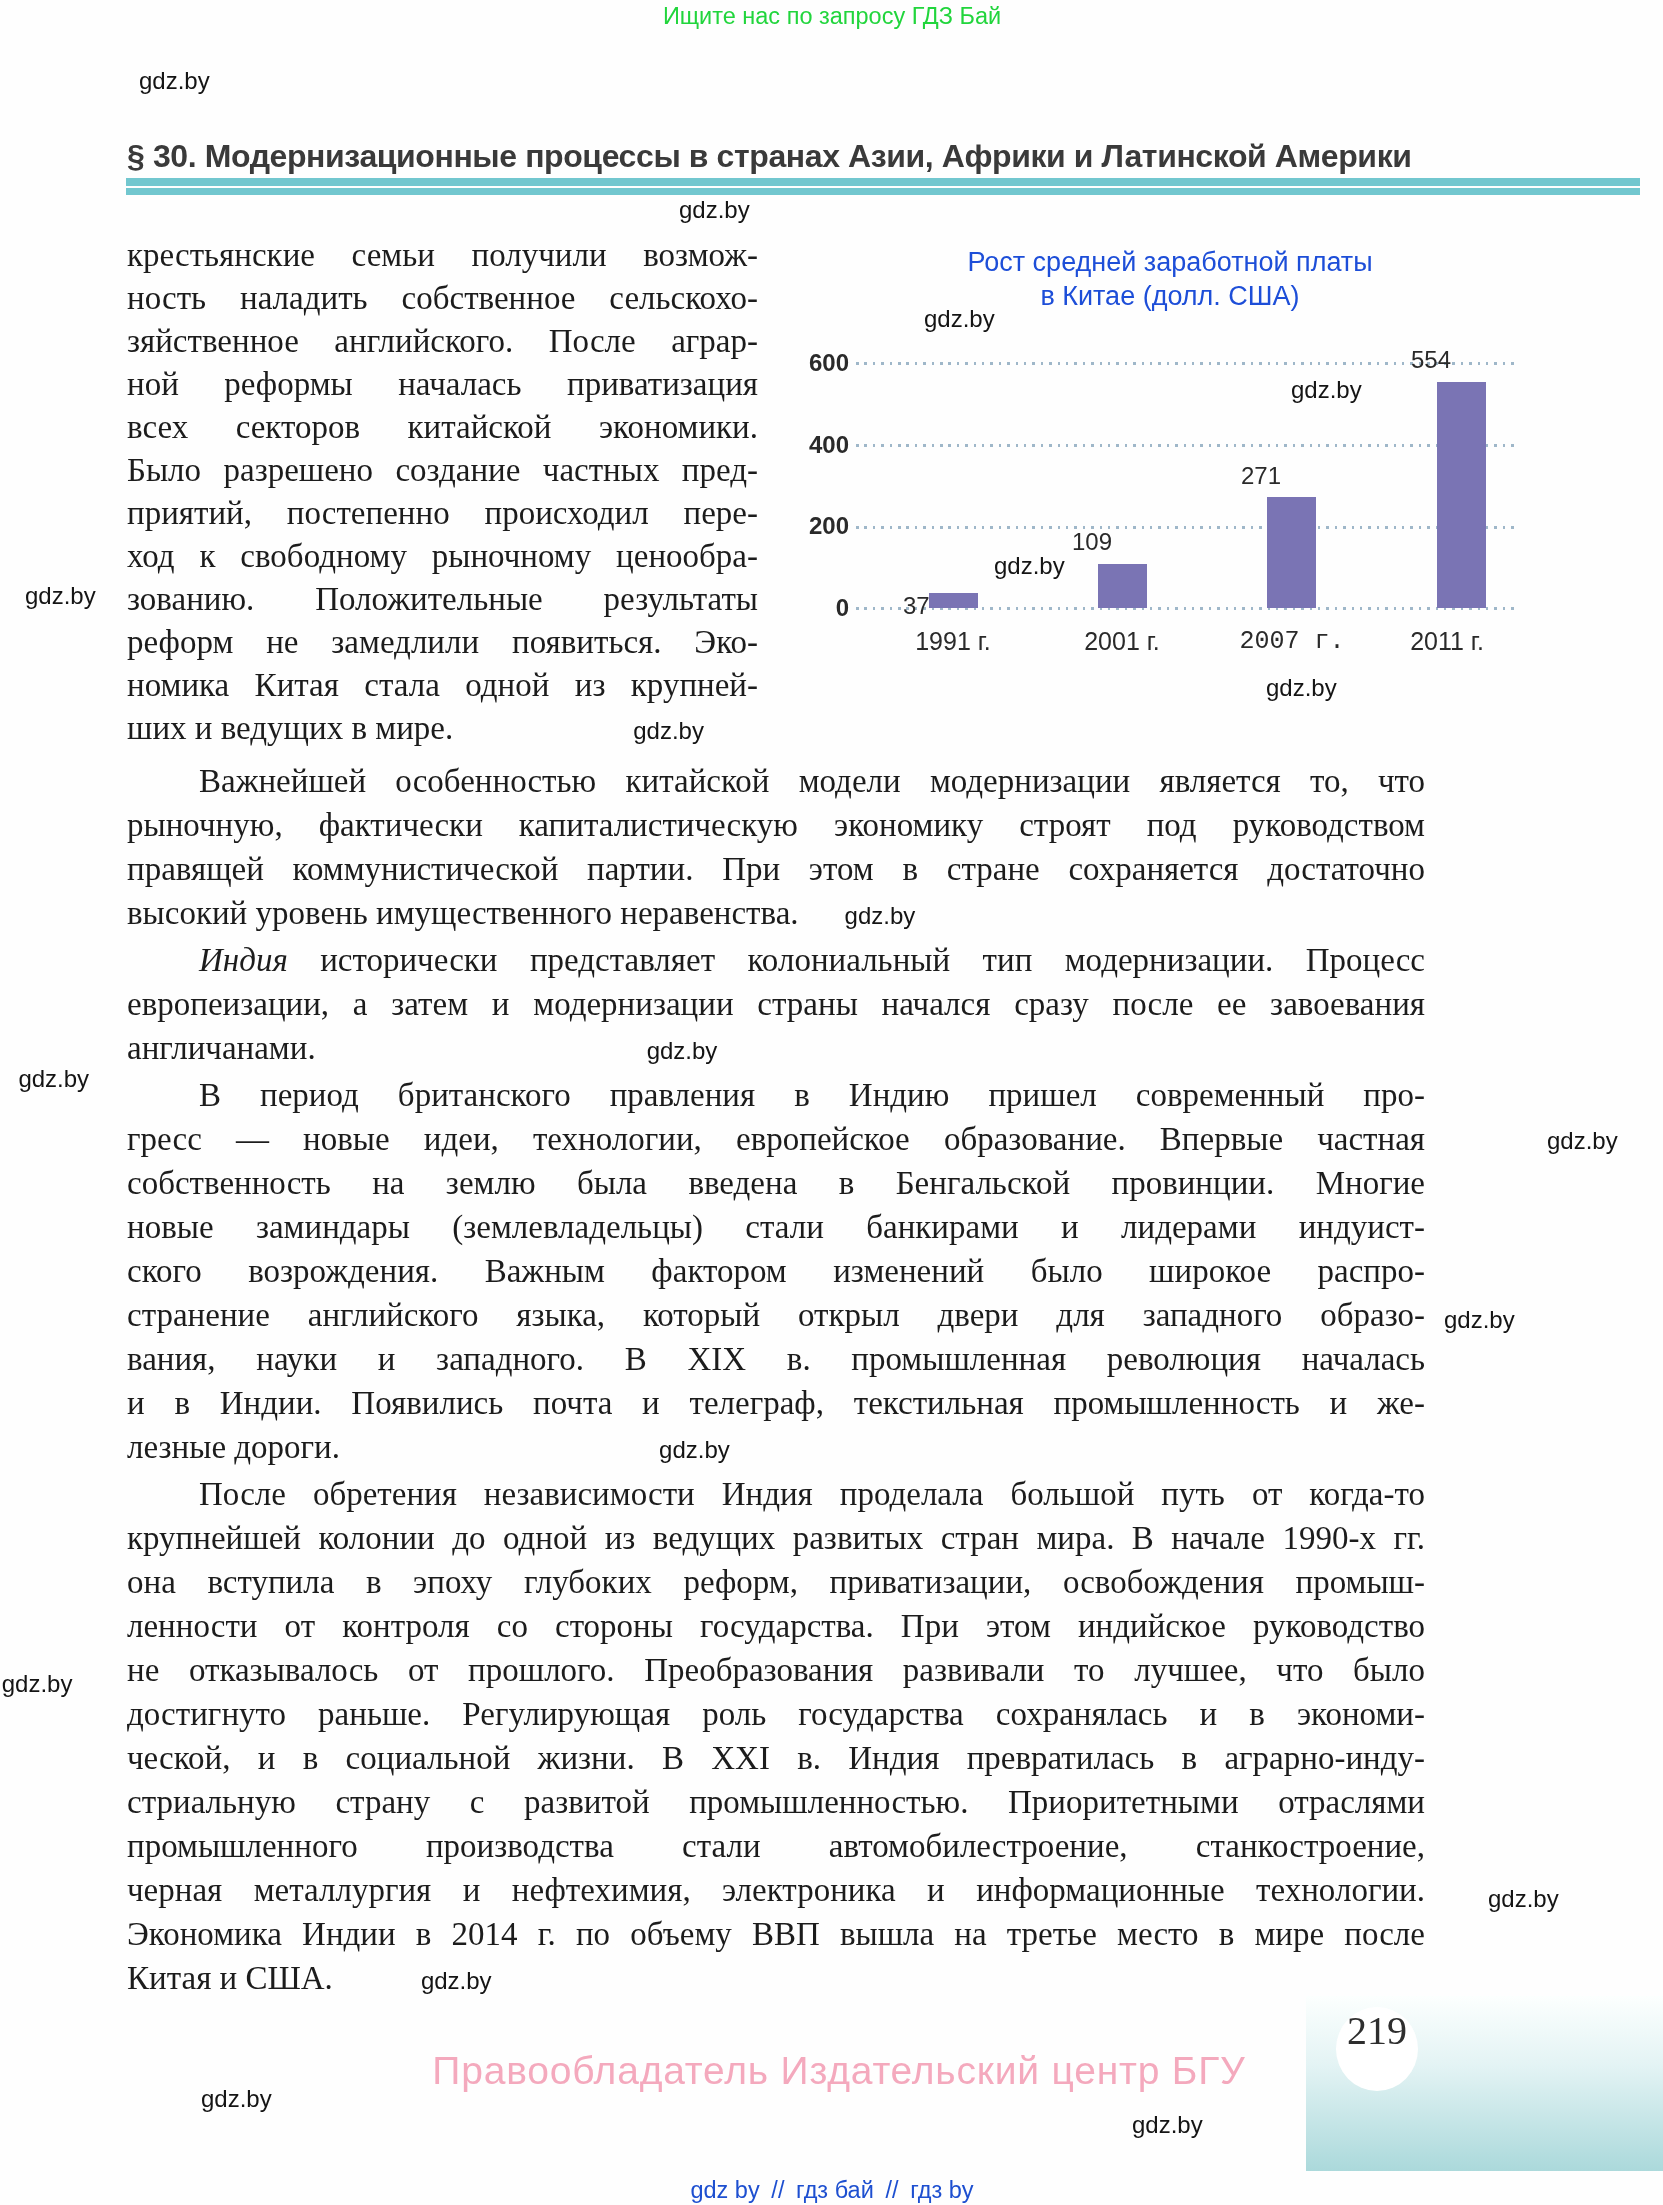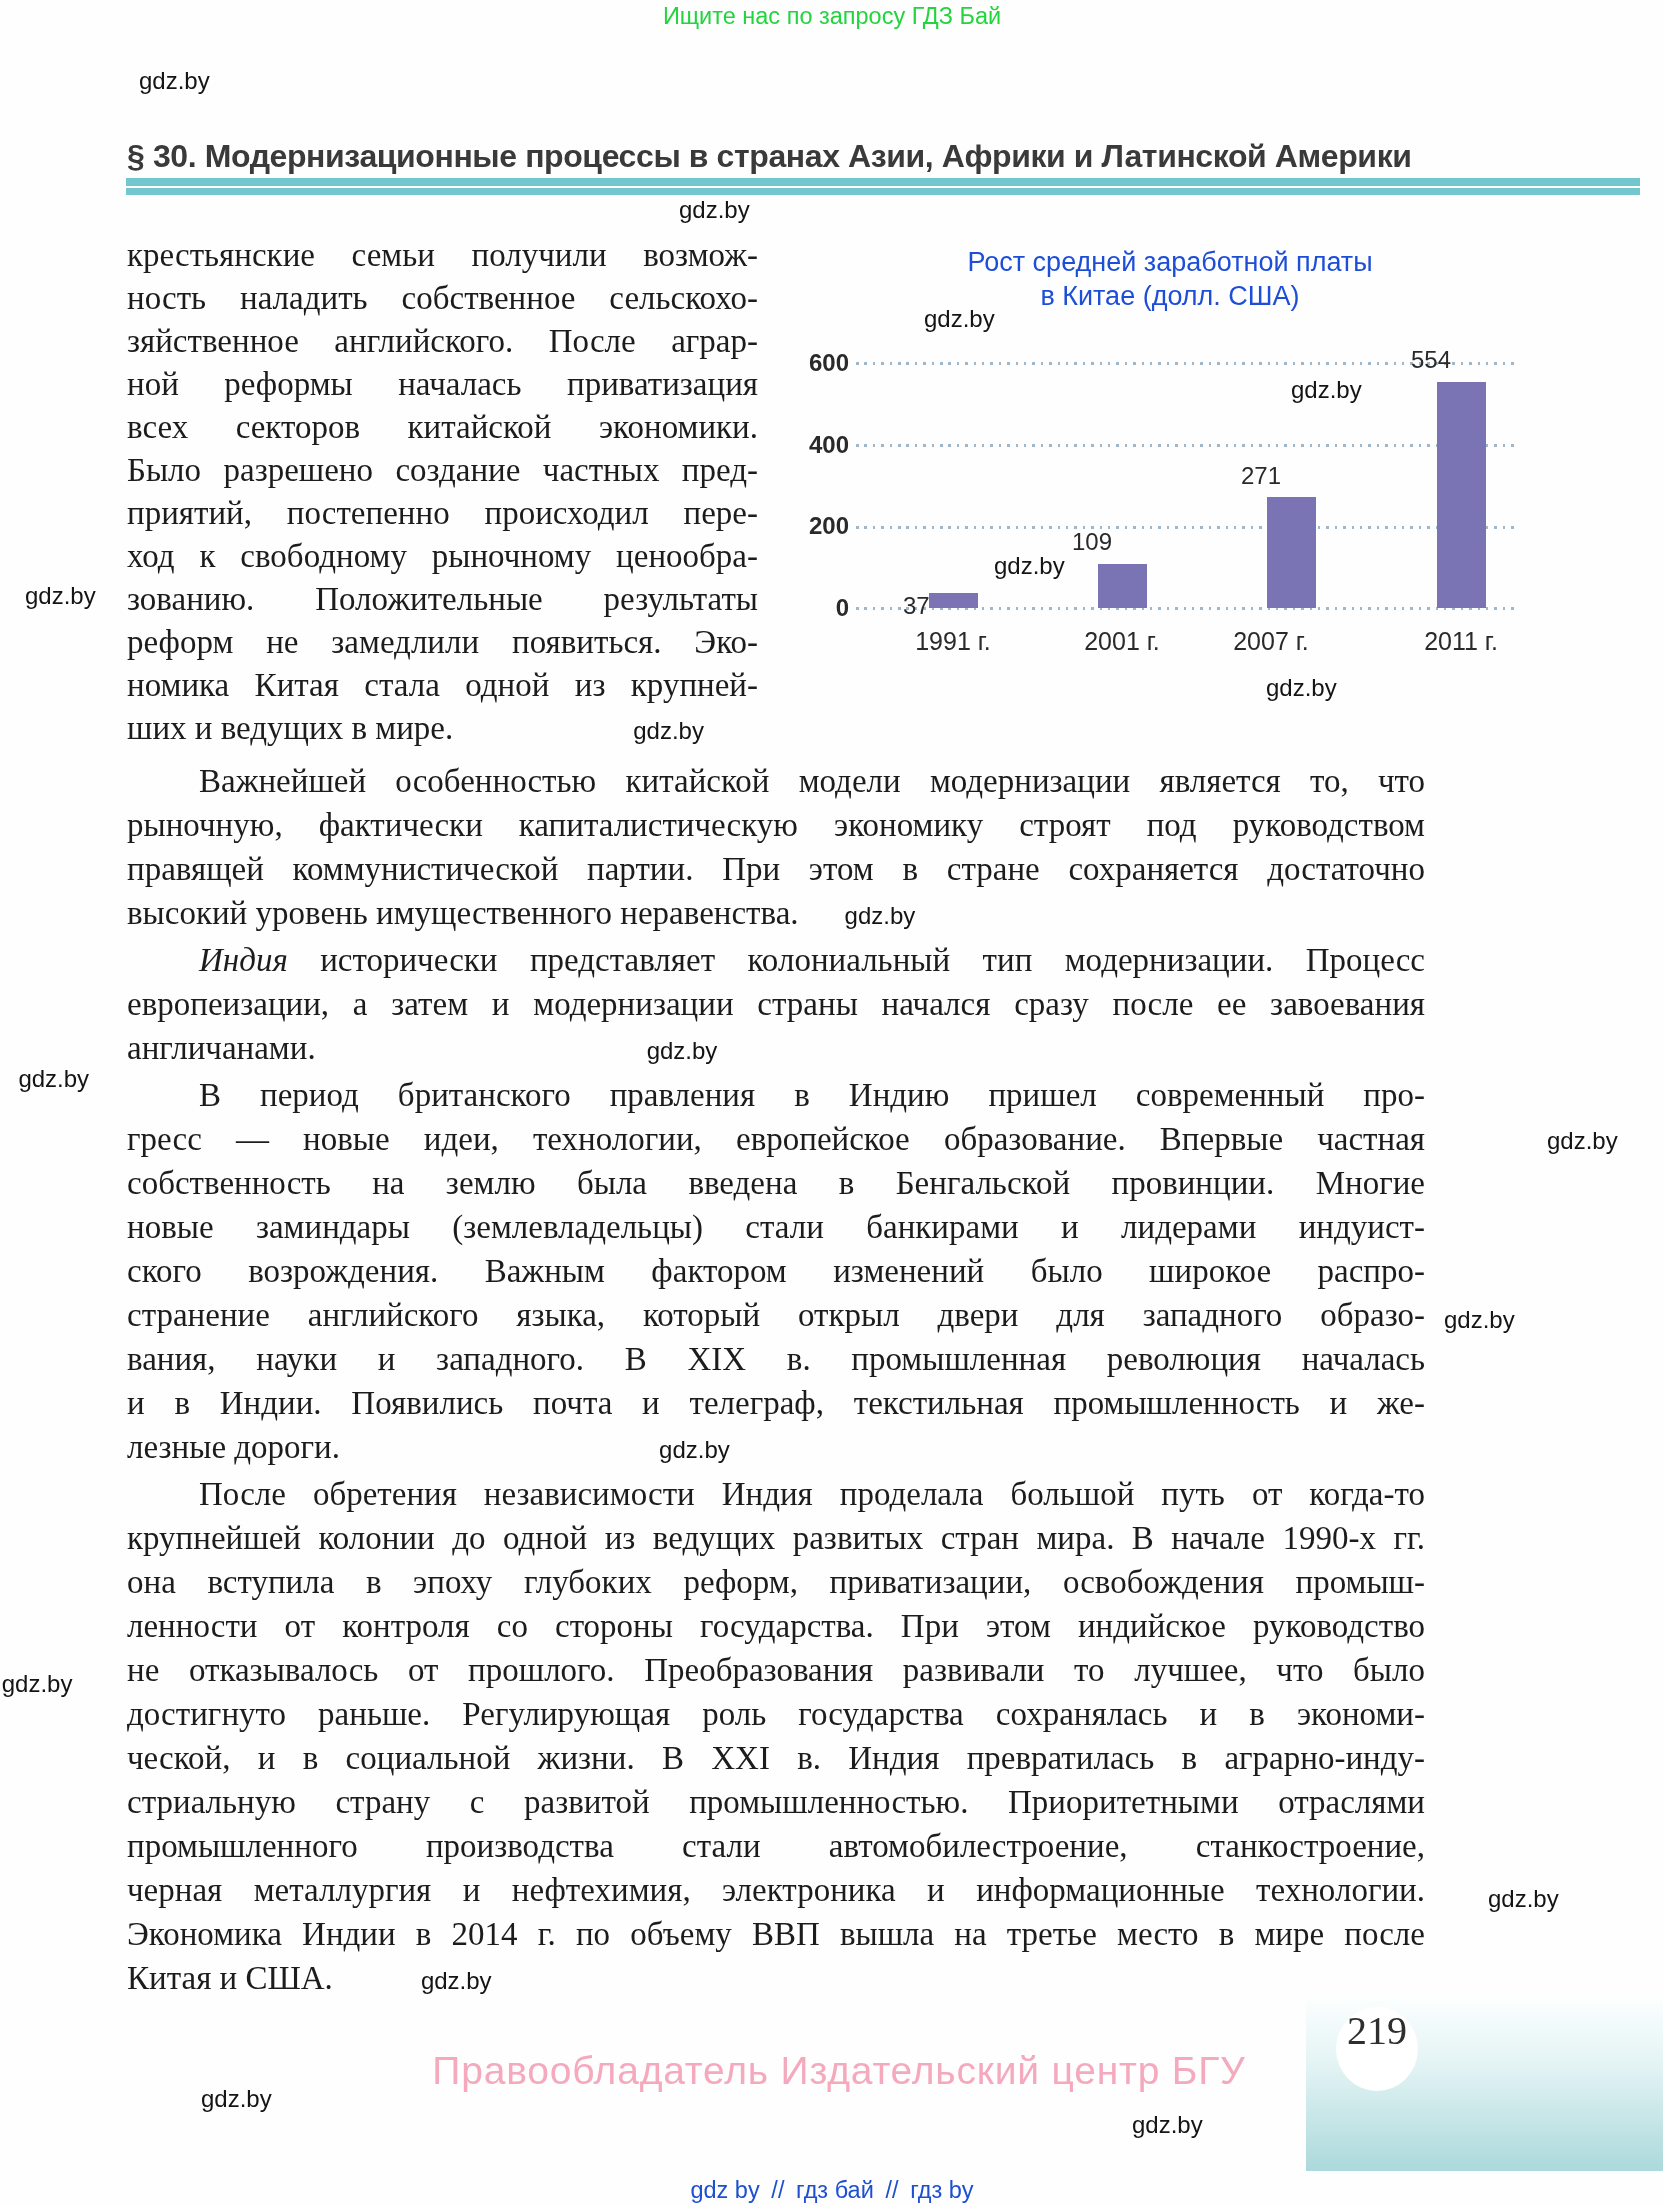--- a/index.html
+++ b/index.html
@@ -114,24 +114,24 @@
         <div class="grid" style="left: 59px; top: 117px; width: 664px; background-image: repeating-linear-gradient(90deg, rgb(159, 183, 201) 0px, rgb(159, 183, 201) 2.5px, transparent 2.5px, transparent 8.4px);"></div>
         <div class="ylab" style="left: 0px; top: 104px; width: 52px;">600</div>
         <div class="bar" style="left: 132px; top: 348px; width: 49px; height: 15px; background: rgb(122, 116, 180);"></div>
         <div class="vlab" style="left: 106px; top: 313px; width: 101px; margin-top: 34px;">37</div>
         <div class="xlab" style="left: 93px; top: 382px; width: 126px;">1991 г.</div>
         <div class="bar" style="left: 301px; top: 319px; width: 49px; height: 44px; background: rgb(122, 116, 180);"></div>
         <div class="vlab" style="left: 275px; top: 283px; width: 101px;">109</div>
         <div class="xlab" style="left: 262px; top: 382px; width: 126px;">2001 г.</div>
         <div class="bar" style="left: 470px; top: 252px; width: 49px; height: 111px; background: rgb(122, 116, 180);"></div>
         <div class="vlab" style="left: 444px; top: 217px; width: 101px;">271</div>
-        <div class="xlab" style="left: 411px; top: 382px; width: 126px;">2007 г.</div>
+        <div class="xlab" style="left: 432px; top: 382px; width: 126px; font-family: Liberation Mono, monospace;">2007 г.</div>
         <div class="bar" style="left: 640px; top: 137px; width: 49px; height: 226px; background: rgb(122, 116, 180);"></div>
         <div class="vlab" style="left: 614px; top: 101px; width: 101px;">554</div>
-        <div class="xlab" style="left: 601px; top: 382px; width: 126px;">2011 г.</div>
+        <div class="xlab" style="left: 587px; top: 382px; width: 126px;">2011 г.</div>
       </div>
   </div>
 
   <div class="body-text" id="body-text">
       <div class="para">
         <div class="line jfull indent">Важнейшей особенностью китайской модели модернизации является то, что</div>
         <div class="line jfull">рыночную, фактически капиталистическую экономику строят под руководством</div>
         <div class="line jfull">правящей коммунистической партии. При этом в стране сохраняется достаточно</div>
         <div class="line">высокий уровень имущественного неравенства.<span class="wm-inline">gdz.by</span></div>
       </div>

